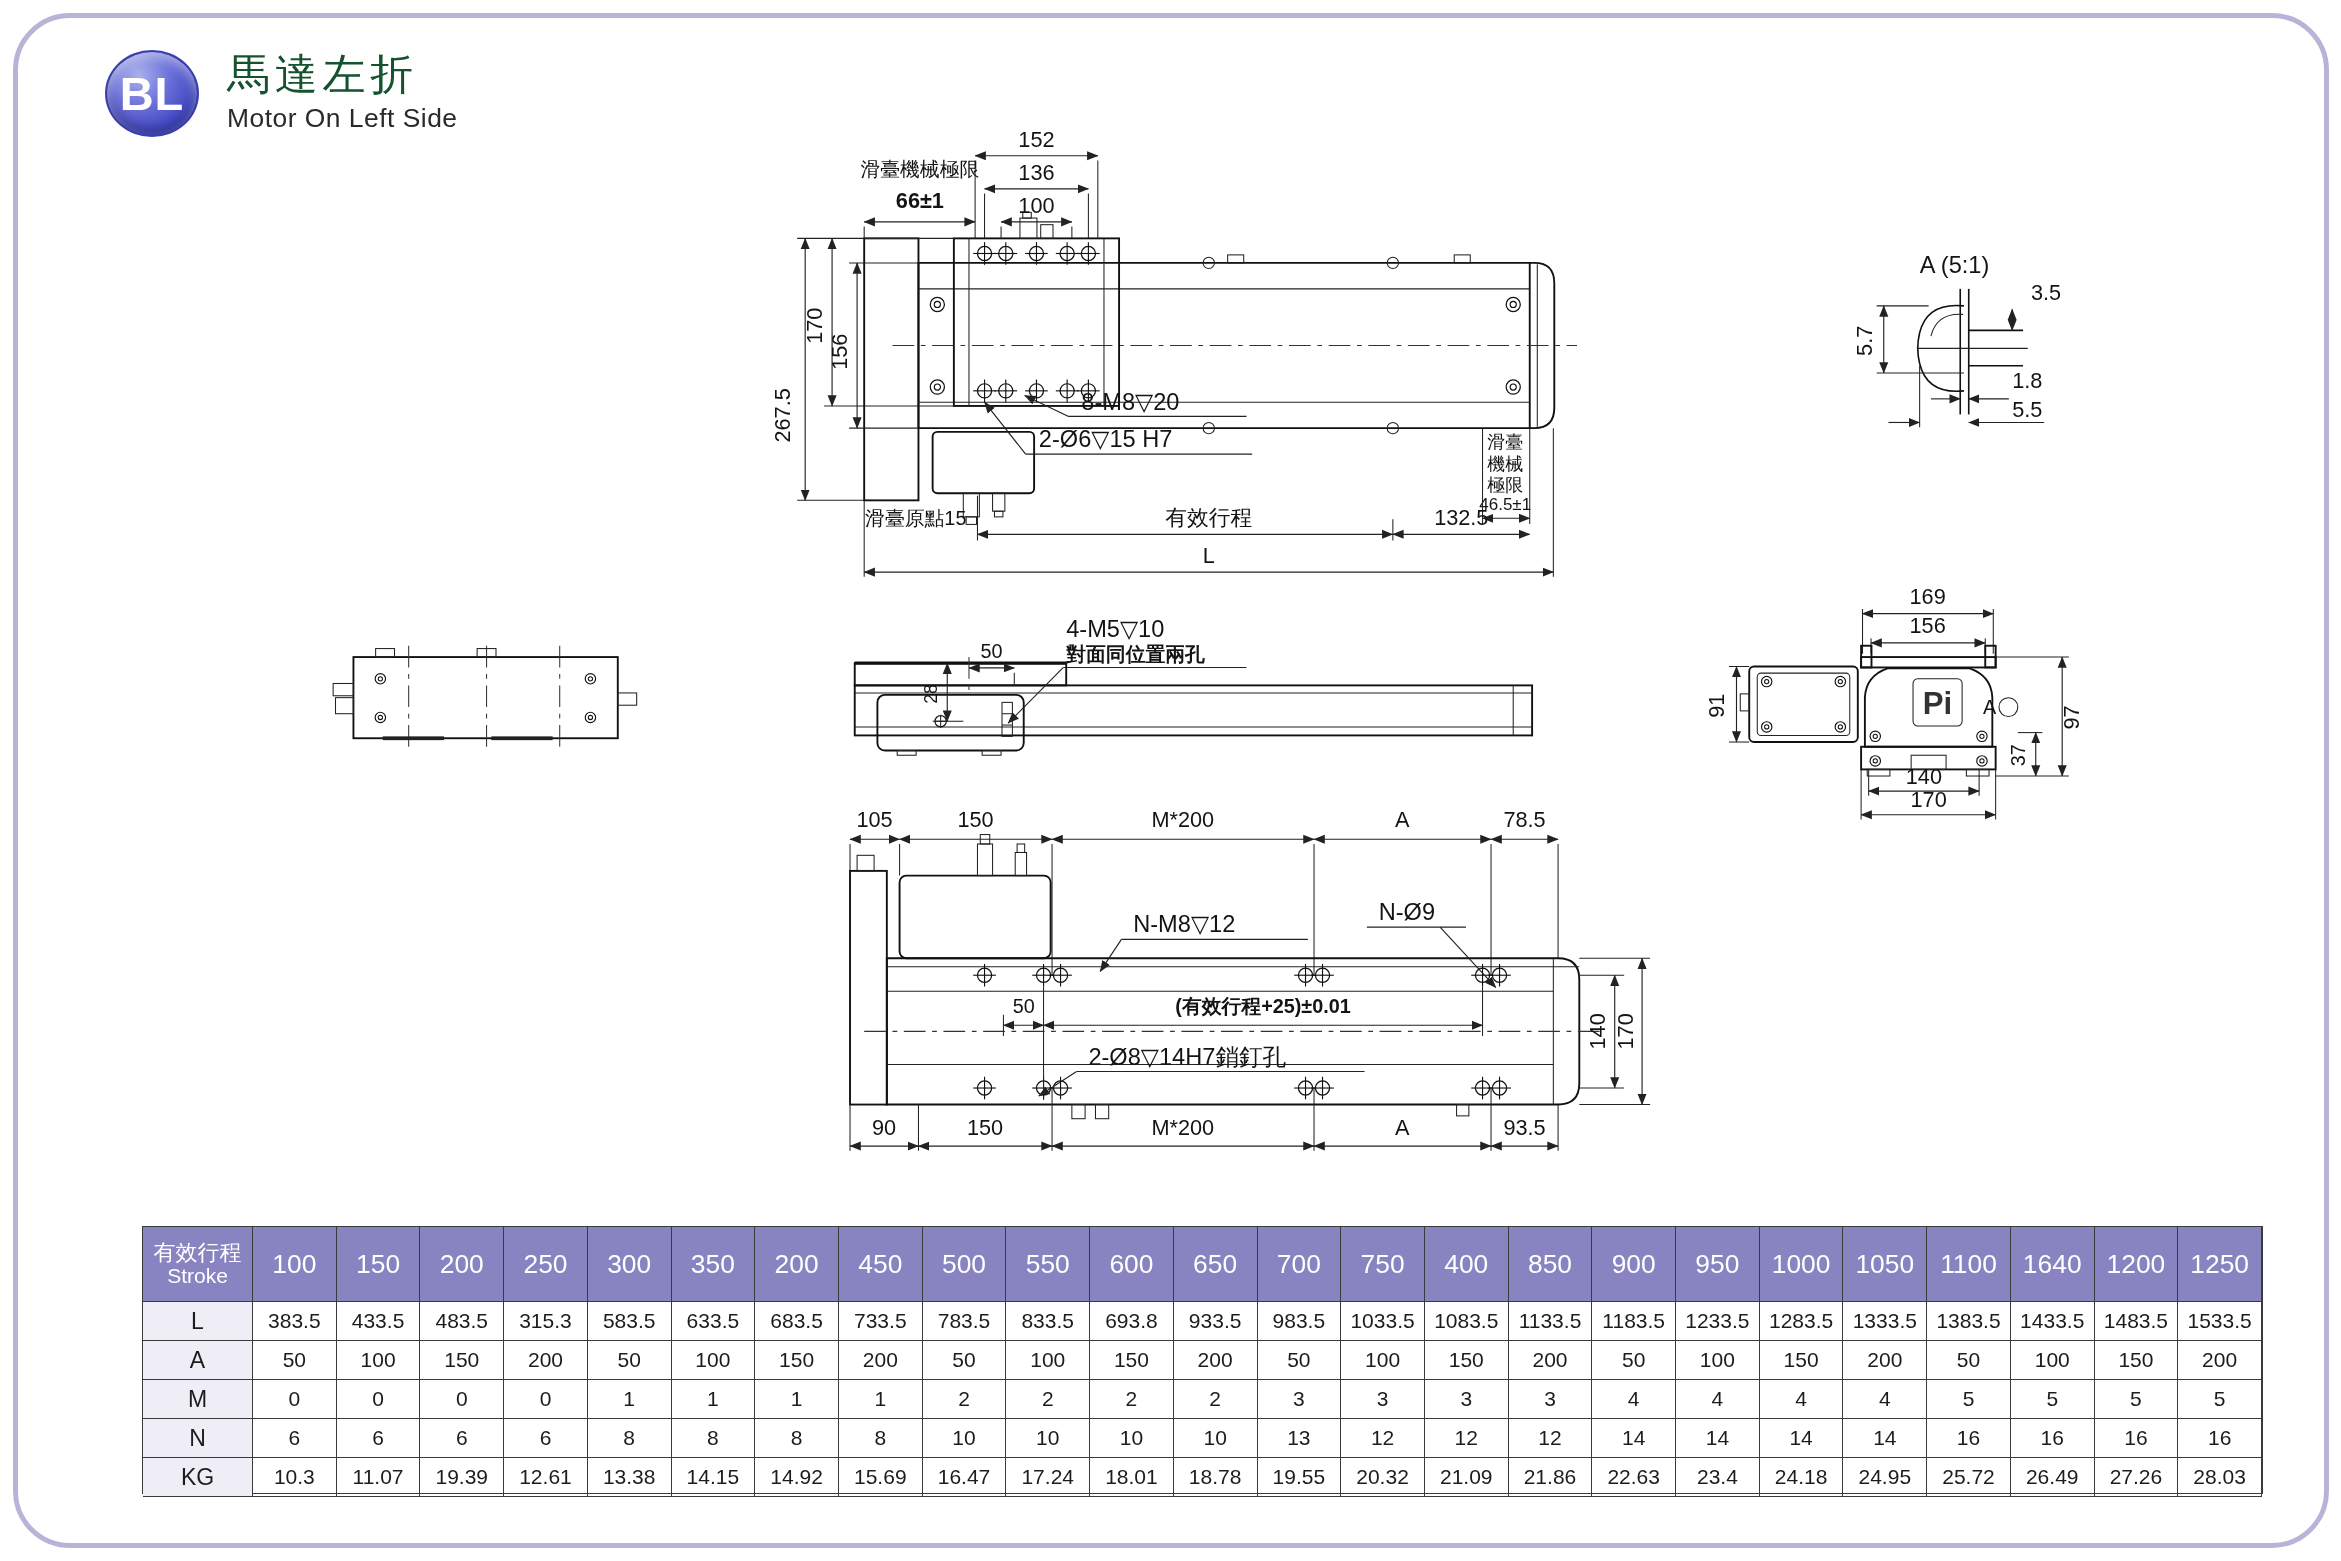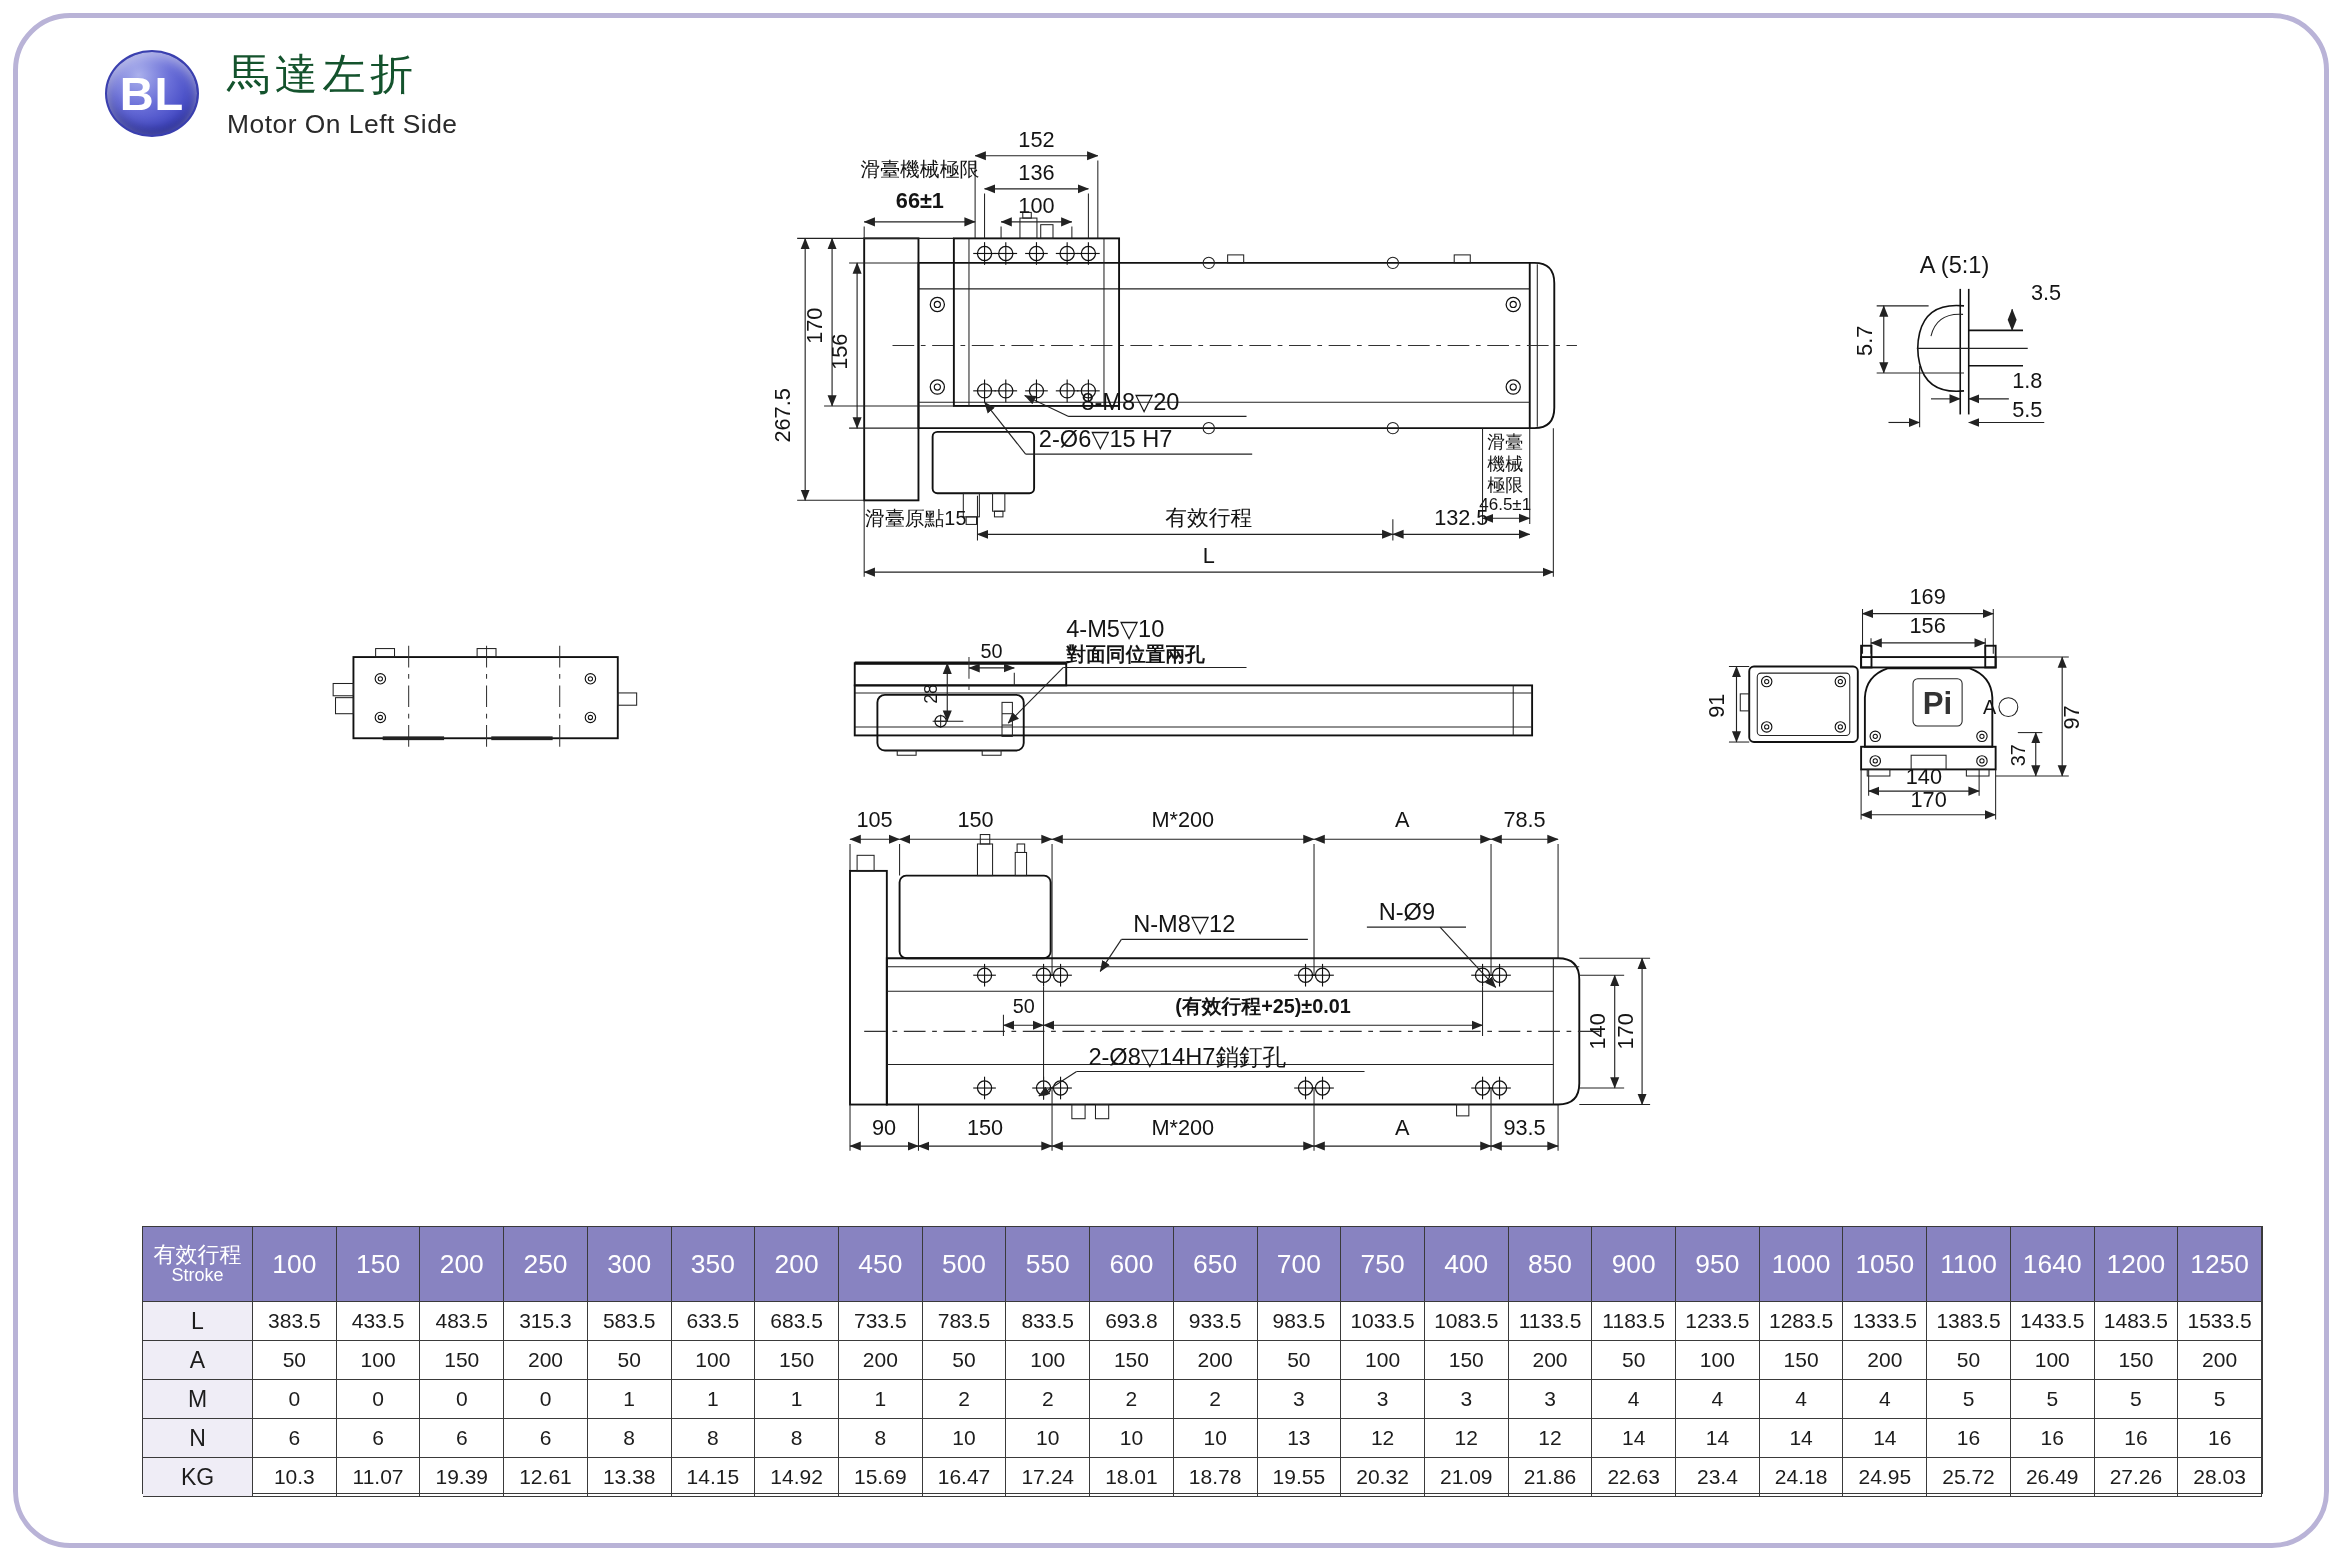--- a/index.html
+++ b/index.html
@@ -6,39 +6,39 @@
     --hdr:#8883c1; --rowlbl:#efedf6; --pageborder:#b9b3d7; --badge:#3b41c0; --ink:#1b1b1b;
   }
   *{margin:0;padding:0;box-sizing:border-box}
   html,body{width:2342px;height:1561px;background:#ffffff;font-family:"Liberation Sans",sans-serif;position:relative;overflow:hidden}
   .page-border{position:absolute;left:13.2px;top:13.2px;right:13.2px;bottom:13.2px;border:5.2px solid var(--pageborder);border-radius:57px;pointer-events:none}
   
   .brand{position:absolute;left:105px;top:50px;display:flex;align-items:flex-start;gap:28px}
   .badge{width:94px;height:87px;border-radius:50%;background:radial-gradient(circle at 35% 28%, #aab0ec 0%, #6a6fd8 38%, #3b41c0 75%, #2d32a6 100%);border:2.4px solid #3a3fae;display:flex;align-items:center;justify-content:center;box-shadow:inset 0 4.7px 11.3px rgba(255,255,255,.55), inset 0 -5.7px 10.4px rgba(0,0,40,.35)}
   .badge span{color:#fff;font-size:47px;font-weight:bold;letter-spacing:0.9px}
   .brand-title{font-size:43px;color:#14532d;letter-spacing:4.7px;line-height:1.15}
-  .brand-sub{font-size:26.4px;color:#2a2a2a;margin-top:10px;letter-spacing:0.5px}
+  .brand-sub{font-size:26.4px;color:#2a2a2a;margin-top:4px;letter-spacing:0.5px}
   
   svg.draw{position:absolute;left:0;top:0}
   svg text{font-family:"Liberation Sans",sans-serif;fill:#141414}
   .o{stroke:#111;stroke-width:4;fill:none}
   .tn{stroke:#222;stroke-width:2.2;fill:none}
   .d{stroke:#222;stroke-width:2.4;fill:none}
   .cl{stroke:#333;stroke-width:2.2;fill:none;stroke-dasharray:46 14 10 14}
   .ft{font-size:46px}
   .fs{font-size:42px}
   .fx{font-size:38px}
   .fl{font-size:50px}
   
   .stroke-table{position:absolute;left:142px;top:1226px;width:2121px;height:268px;display:grid;grid-template-columns:110px repeat(24,1fr);grid-template-rows:75px repeat(5,39px);border:1.9px solid #3a3a3a;background:#fff}
   .cell{border-right:0.9px solid #3a3a3a;border-bottom:0.9px solid #3a3a3a;display:flex;align-items:center;justify-content:center;font-size:21px;color:#1c1c1c;overflow:hidden}
   .hcell{background:var(--hdr);color:#fff;font-size:26.4px}
   .hfirst{flex-direction:column;line-height:1.05}
   .hfirst .zh{font-size:22px}
-  .hfirst .en{font-size:18px}
+  .hfirst .en{font-size:21px}
   .lcell{background:var(--rowlbl);font-size:23px}
 </style>
 </head>
 <body>
 
 <div class="page-border"></div>
 
 <div class="brand">
   <div class="badge">
       <span>BL</span>

